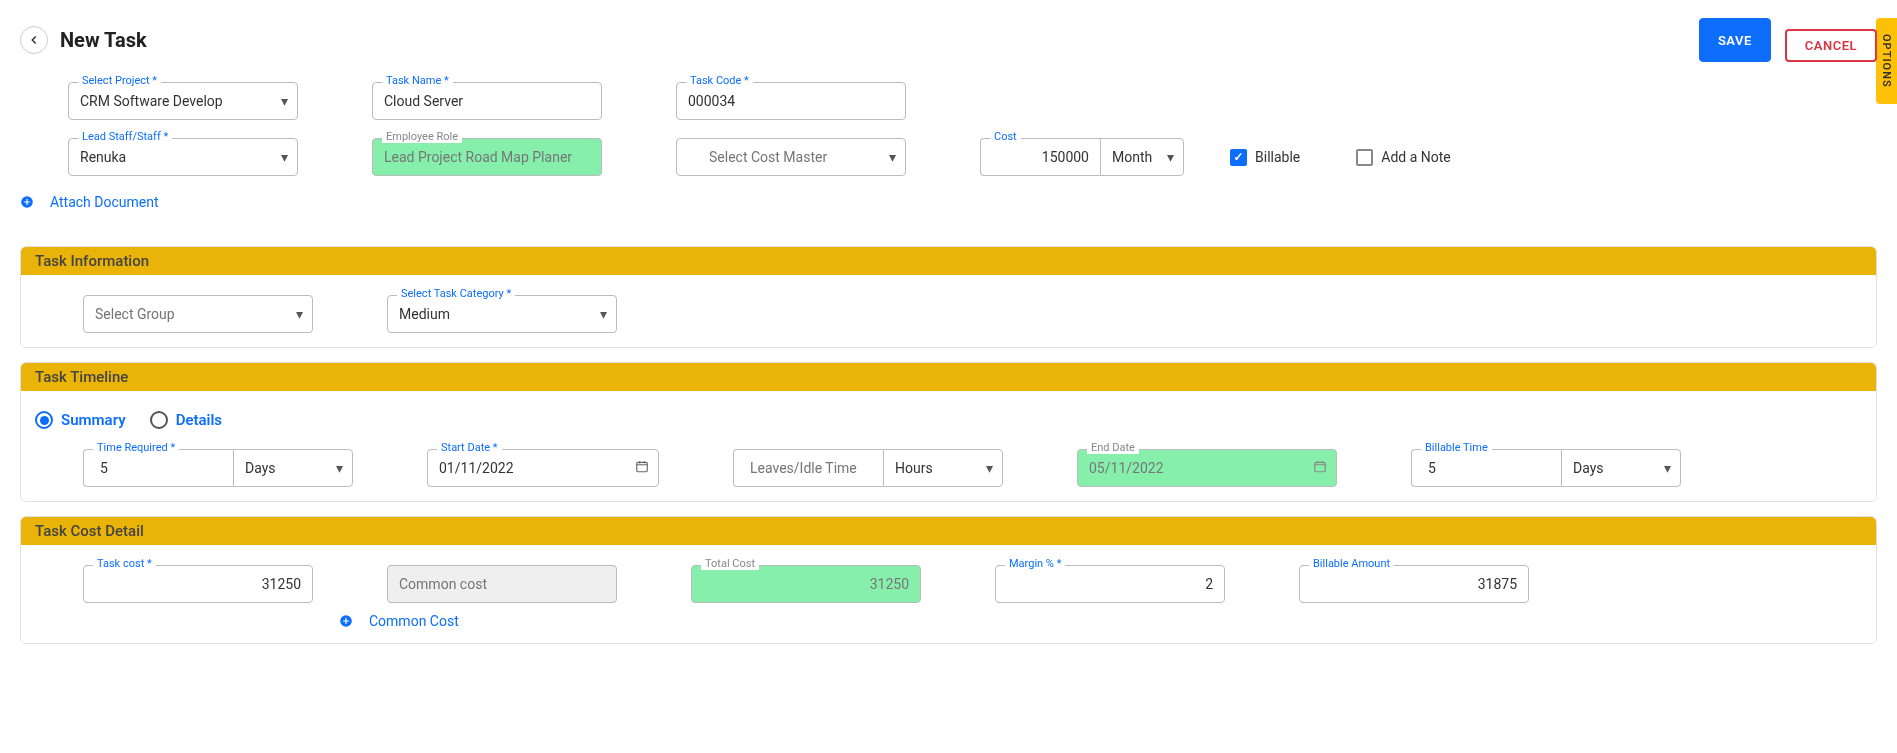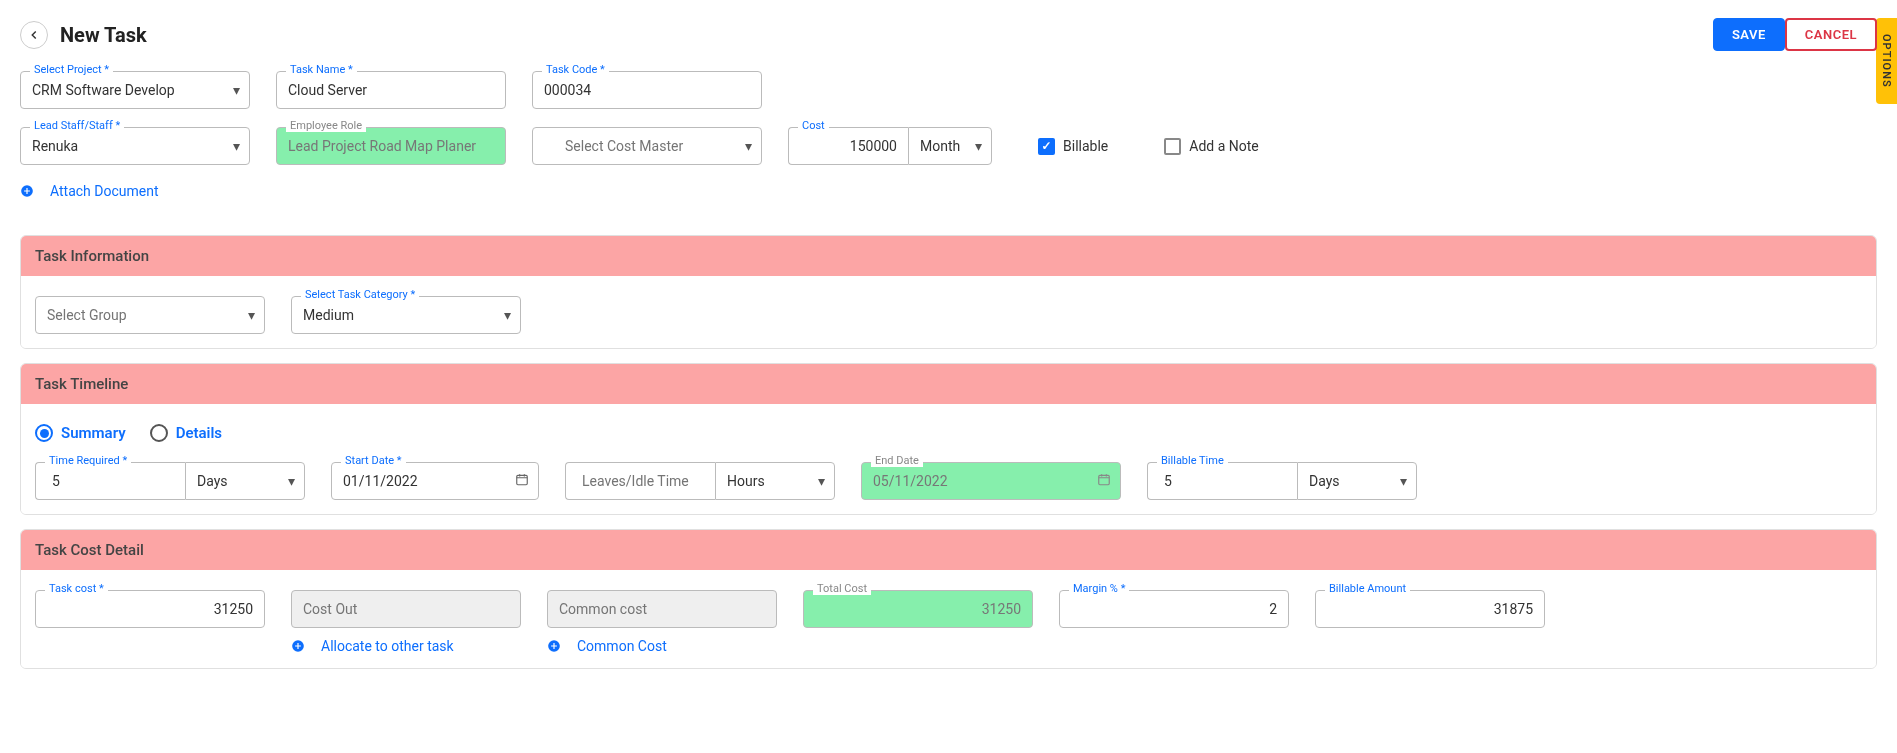--- a/index.html
+++ b/index.html
@@ -4,30 +4,30 @@
 <style>
 * { box-sizing: border-box; margin: 0; padding: 0; font-family: -apple-system, BlinkMacSystemFont, "Segoe UI", Roboto, Arial, sans-serif; }
 body { background: #fff; color: #333; font-size: 14px; }
 .page { padding: 0 20px 20px 20px; position: relative; }
 
 .header { display: flex; align-items: center; justify-content: space-between; padding: 18px 0 10px 0; }
 .header-left { display: flex; align-items: center; gap: 12px; }
 .back-btn { width: 28px; height: 28px; border: 1px solid #ccc; border-radius: 50%; background: #fff; display: flex; align-items: center; justify-content: center; cursor: pointer; }
 .back-btn svg { width: 14px; height: 14px; }
 .title { font-size: 20px; font-weight: 700; color: #222; }
-.header-actions { display: flex; }
+.header-actions { display: flex; gap: 14px; }
 .btn { padding: 7px 18px; font-size: 13px; font-weight: 600; border-radius: 4px; cursor: pointer; letter-spacing: 0.5px; }
 .btn-primary { background: #0d6efd; color: #fff; border: 1px solid #0d6efd; }
-.btn-danger-outline { background: #fff; color: #dc3545; border: 2px solid #dc3545; }
+.btn-danger-outline { background: #fff; color: #dc3545; border: 2px solid #dc3545; margin-top: 11px; }
 
 .options-tab { position: fixed; right: 0; top: 18px; background: #ffc107; padding: 16px 4px; writing-mode: vertical-rl; font-size: 11px; font-weight: 600; color: #333; border-radius: 4px 0 0 4px; cursor: pointer; letter-spacing: 1px; }
 
 .form-section { padding: 10px 0 4px 0; }
 .form-row { display: flex; flex-wrap: wrap; gap: 26px; margin-bottom: 18px; align-items: center; }
-.field { position: relative; display: flex; flex-direction: column; }
+.field { position: relative; display: flex; flex-direction: column; margin-left: 48px; }
 .field-label { position: absolute; top: -8px; left: 10px; background: #fff; padding: 0 4px; font-size: 11px; color: #0d6efd; z-index: 1; }
 .field-label.grey { color: #888; }
 .input, .select { border: 1px solid #bbb; border-radius: 4px; padding: 9px 11px; font-size: 14px; background: #fff; color: #333; outline: none; height: 38px; }
 .input.text-right { text-align: right; }
 .input:disabled, .select:disabled { background: #86efac; color: #777; }
 .select-wrap { position: relative; }
 .select-wrap .caret { position: absolute; right: 10px; top: 50%; transform: translateY(-50%); pointer-events: none; color: #555; }
 .select { padding-right: 30px; width: 100%; cursor: pointer; appearance: none; }
 .w-230 { width: 230px; }
 .w-100 { width: 84px; }
@@ -38,21 +38,21 @@
 
 .checkbox-wrap { display: flex; align-items: center; gap: 8px; cursor: pointer; }
 .checkbox { width: 17px; height: 17px; border: 2px solid #888; border-radius: 2px; display: flex; align-items: center; justify-content: center; }
 .checkbox.checked { background: #0d6efd; border-color: #0d6efd; }
 .checkbox.checked::after { content: "✓"; color: #fff; font-size: 12px; font-weight: bold; }
 
 .link-action { color: #0d6efd; font-size: 14px; cursor: pointer; display: inline-flex; align-items: center; gap: 16px; }
 .link-action .plus-icon { width: 14px; height: 14px; display: inline-flex; align-items: center; justify-content: center; }
 
 .panel { border: 1px solid #e0e0e0; border-radius: 6px; margin-top: 14px; overflow: hidden; }
-.panel-header { background: #fca5a5; padding: 11px 14px; font-size: 15px; font-weight: 500; color: #444; }
+.panel-header { background: #eab308; padding: 5px 14px; font-size: 15px; font-weight: 500; color: #444; }
 .panel-body { padding: 20px 14px 14px 14px; background: #fff; }
 
 .radio-group { display: flex; gap: 24px; margin-bottom: 20px; }
 .radio-wrap { display: flex; align-items: center; gap: 8px; cursor: pointer; }
 .radio { width: 18px; height: 18px; border: 2px solid #555; border-radius: 50%; display: flex; align-items: center; justify-content: center; }
 .radio.selected { border-color: #0d6efd; }
 .radio.selected::after { content: ""; width: 9px; height: 9px; background: #0d6efd; border-radius: 50%; }
 .radio-label { font-size: 15px; font-weight: 600; color: #0d6efd; }
 
 .date-wrap { position: relative; }
@@ -180,21 +180,21 @@
         <div class="field">
           <span class="field-label">Time Required *</span>
           <div class="combo">
             <input class="input" style="width: 150px;" value="5">
             <div class="select-wrap" style="width:120px">
               <input class="select" readonly="" value="Days" style="">
               <span class="caret">▾</span>
             </div>
           </div>
         </div>
-        <div class="field date-wrap" style="width:208px">
+        <div class="field date-wrap" style="width:232px">
           <span class="field-label">Start Date *</span>
           <input class="input" value="01/11/2022" style="">
           <span class="cal-icon">
             <svg width="14" height="14" viewBox="0 0 24 24" fill="none" stroke="#666" stroke-width="2">
                 <rect x="3" y="5" width="18" height="16" rx="2"></rect>
                 <path d="M3 9h18M8 3v4M16 3v4"></path>
               </svg>
           </span>
         </div>
         <div class="field">
@@ -235,34 +235,20 @@
     <div class="panel-body">
       <div class="cost-row">
         <div class="cost-field">
           <div class="field w-230">
             <span class="field-label">Task cost *</span>
             <input class="input text-right" value="31250" style="">
           </div>
         </div>
         <div class="cost-field">
           <div class="field w-230">
-            <input class="input" style="background: rgb(239, 239, 239); color: rgb(102, 102, 102);" placeholder="Cost Out">
-          </div>
-          <div class="link-action">
-            <span class="plus-icon">
-              <svg width="14" height="14" viewBox="0 0 24 24" fill="#0d6efd">
-                  <circle cx="12" cy="12" r="10"></circle>
-                  <path d="M12 7v10M7 12h10" stroke="#fff" stroke-width="2"></path>
-                </svg>
-            </span>
-            <span>Allocate to other task</span>
-          </div>
-        </div>
-        <div class="cost-field">
-          <div class="field w-230">
             <input class="input" style="background: rgb(239, 239, 239); color: rgb(102, 102, 102);" placeholder="Common cost">
           </div>
           <div class="link-action">
             <span class="plus-icon">
               <svg width="14" height="14" viewBox="0 0 24 24" fill="#0d6efd">
                   <circle cx="12" cy="12" r="10"></circle>
                   <path d="M12 7v10M7 12h10" stroke="#fff" stroke-width="2"></path>
                 </svg>
             </span>
             <span>Common Cost</span>

